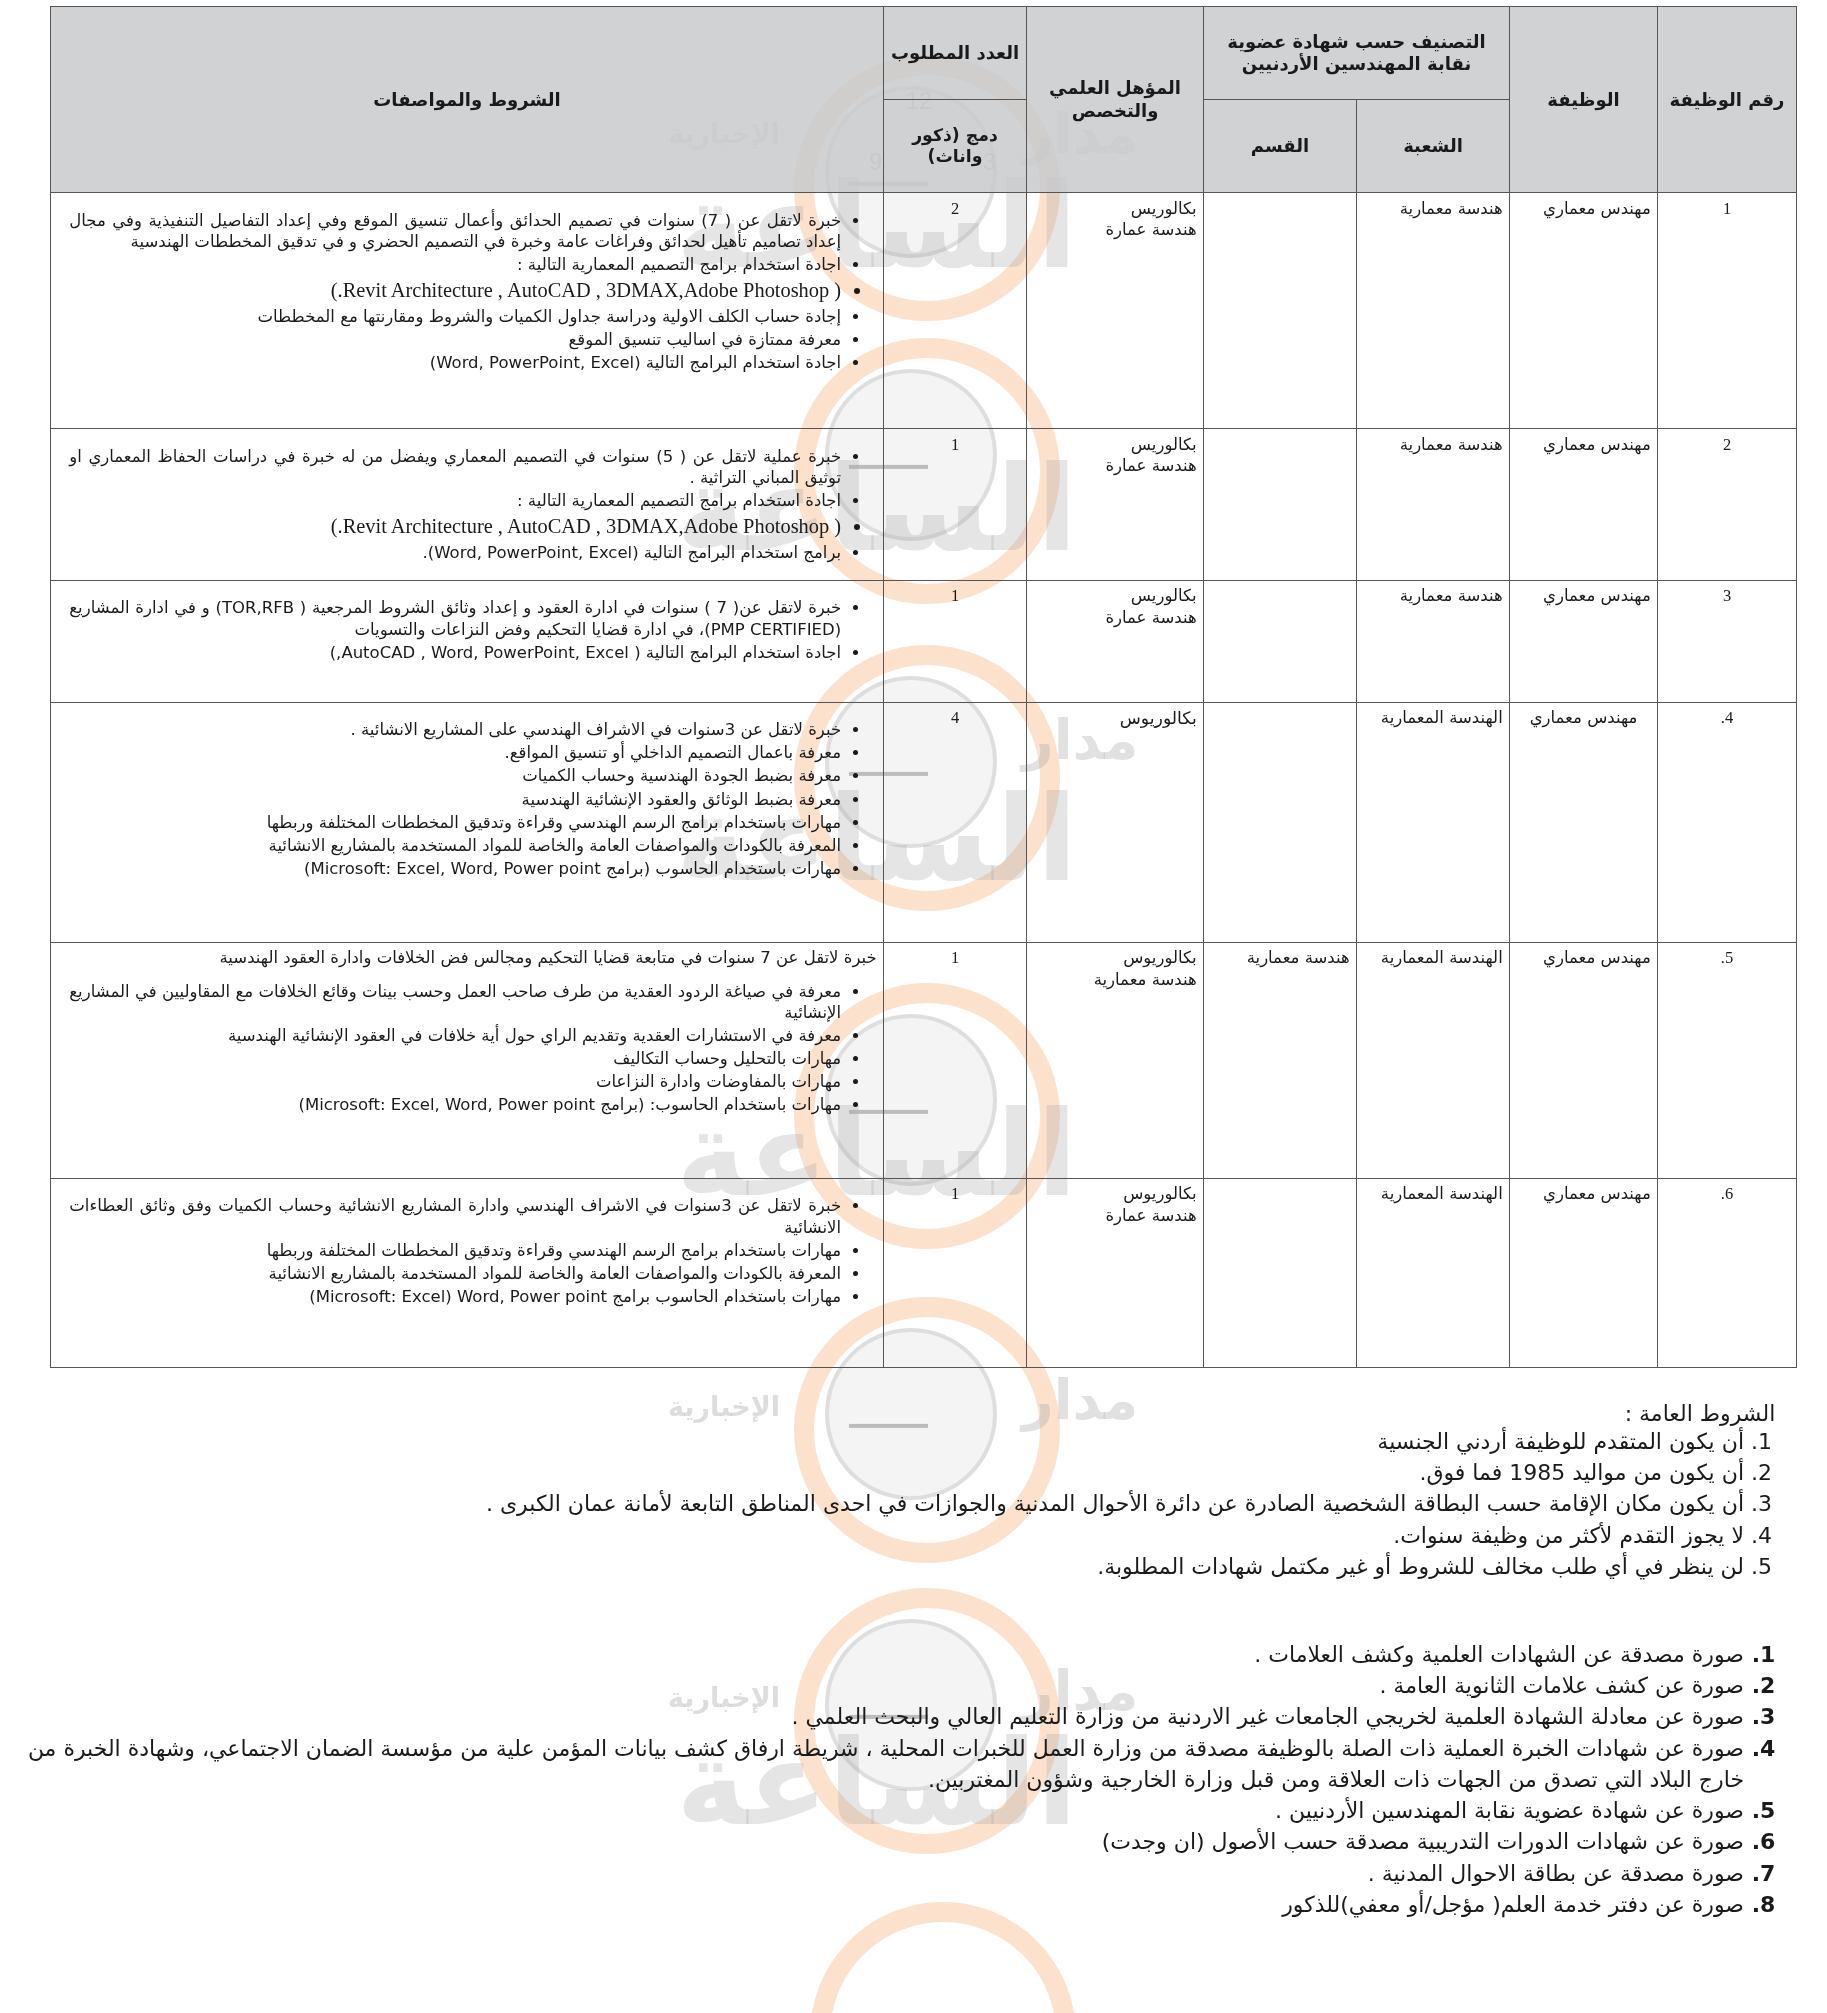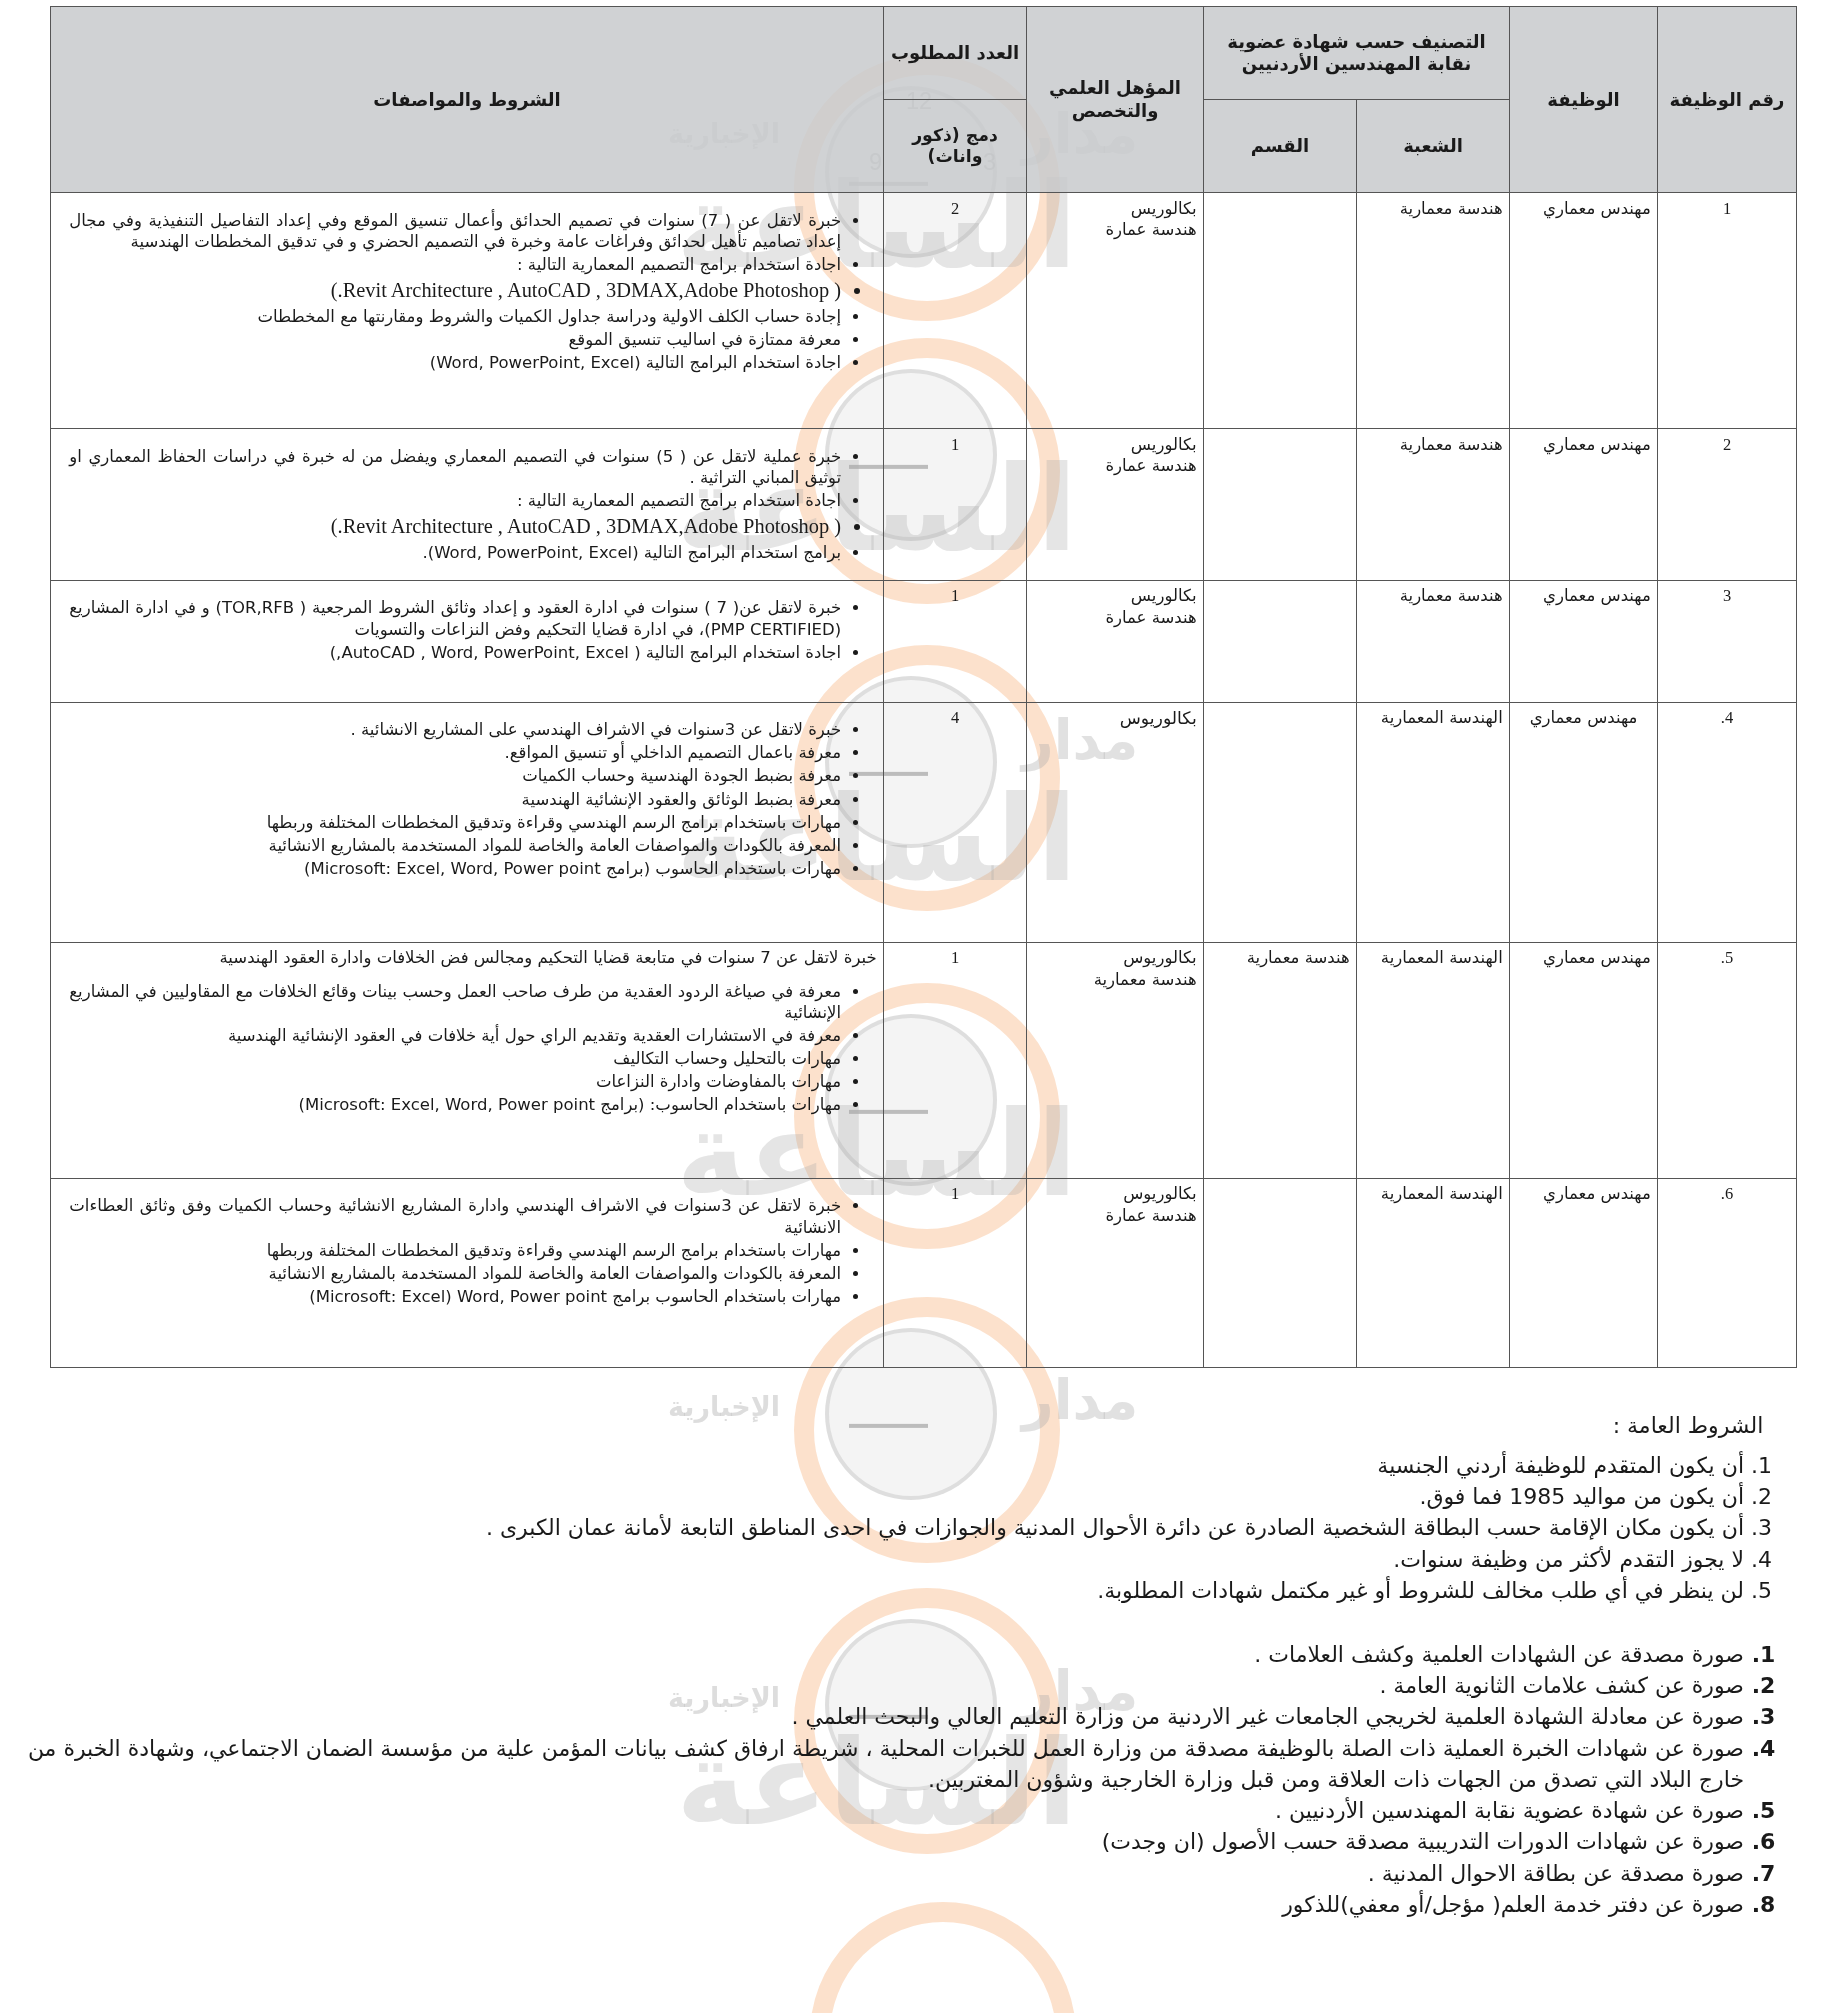--- a/index.html
+++ b/index.html
@@ -29,21 +29,21 @@
   td.mid { vertical-align:middle; }
   td.conds { text-align:justify; font-size:17.3px; }
   td.conds ul { margin:12px; padding:0 23.6px 0 0; list-style:disc; }
   td.conds li { margin:0 0 1.6px 0; }
   td.conds p { margin:0; }
   .lat { font-family:"Liberation Serif",serif; font-size:20.4px; }
 
   
   .sect { position:absolute; right:36px; direction:rtl; text-align:right; z-index:1;
           font-family:"DejaVu Sans",sans-serif; color:#1a1a1a; }
-  .sect h3 { margin:12px; font-weight:normal; font-size:22px; }
+  .sect h3 { margin:0; font-weight:normal; font-size:22px; }
   .sect ol { margin:0; padding:0 47px 0 0; }
   .sect li { font-size:22px; line-height:1.42; }
   .docs li::marker { font-weight:bold; }
 </style>
 </head>
 <body>
 
 <div class="page">
 
   <div class="wm" style="left:794px;top:55px;width:267px;height:267px;">

